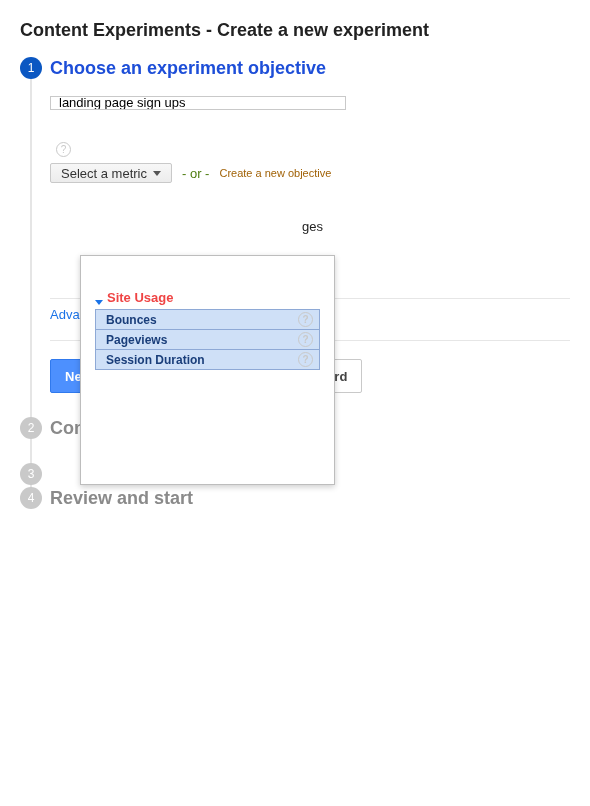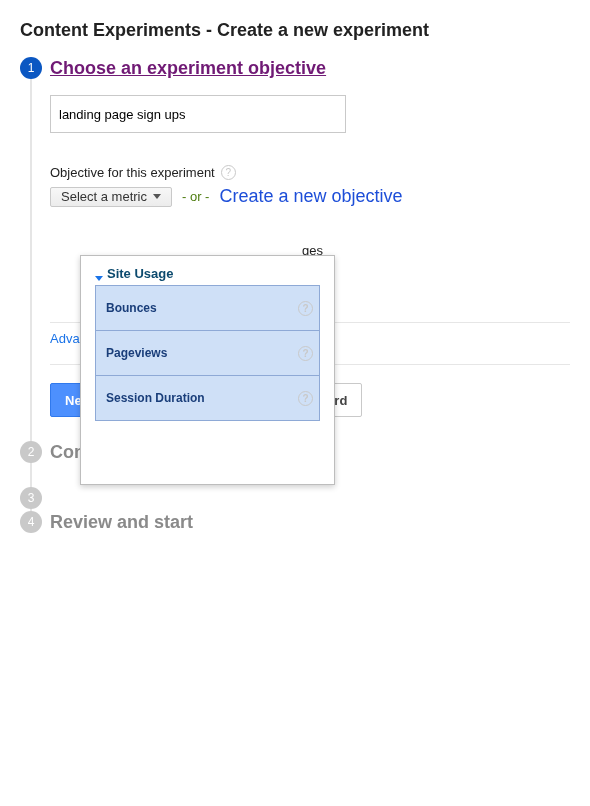--- a/index.html
+++ b/index.html
@@ -49,34 +49,34 @@
     line-height: 22px;
     z-index: 2;
   }
   .step.active .step-num { background: #0b57c2; }
   .step-title {
     font-size: 18px;
     color: #8a8a8a;
     margin: 0;
     line-height: 22px;
   }
-  .step.active .step-title { color: #701a75; text-decoration: underline; }
+  .step.active .step-title { color: #1d4ed8; }
   .step-body {
     padding-top: 16px;
   }
   .field-label {
     font-size: 13px;
     color: #222;
     margin: 10px 0 6px 0;
     display: flex;
     align-items: center;
   }
   .text-input {
     width: 296px;
-    height: 38px;
+    height: 14px;
     border: 1px solid #c9c9c9;
     padding: 4px 8px;
     font-size: 13px;
   }
   .help-circle {
     display: inline-flex;
     align-items: center;
     justify-content: center;
     width: 15px;
     height: 15px;
@@ -107,64 +107,65 @@
     cursor: pointer;
   }
   .caret-down {
     width: 0; height: 0;
     border-left: 4px solid transparent;
     border-right: 4px solid transparent;
     border-top: 5px solid #555;
   }
   .or-sep { color: #4d7c0f; font-size: 13px; }
   .link {
-    color: #1d4ed8;
-    font-size: 18px;
+    color: #a16207;
+    font-size: 11px;
     text-decoration: none;
     cursor: pointer;
   }
   .dropdown-panel {
     position: absolute;
     left: 30px;
     top: 198px;
     width: 255px;
     background: #fff;
     border: 1px solid #bdbdbd;
     box-shadow: 0 2px 6px rgba(0,0,0,0.2);
     padding: 10px 14px 10px 14px;
     z-index: 10;
     min-height: 230px;
   }
   .dd-group-header {
     display: flex;
     align-items: flex-end;
     gap: 4px;
-    color: #0c4a6e;
+    color: #ef4444;
     font-weight: bold;
     font-size: 13px;
     margin-bottom: 4px;
     cursor: pointer;
+    margin-top: 24px;
   }
   .caret-down-sm {
     width: 0; height: 0;
     border-left: 4px solid transparent;
     border-right: 4px solid transparent;
     border-top: 5px solid #1a73e8;
   }
   .dd-items {
     border: 1px solid #8ea9d6;
     border-bottom: none;
   }
   .dd-item {
     display: flex;
     align-items: center;
     justify-content: space-between;
     background: #cfe0f7;
     border-bottom: 1px solid #8ea9d6;
-    height: 45px;
+    height: 20px;
     padding: 0 6px 0 10px;
     color: #1a3e7a;
     font-weight: bold;
     font-size: 12px;
     cursor: pointer;
   }
   .hidden-ges {
     margin: 36px 0 0 252px;
     color: #222;
     font-size: 13px;
@@ -217,21 +218,20 @@
     <div class="step-num">1</div>
     <h2 class="step-title">Choose an experiment objective</h2>
 
     <div class="step-body">
 
       <input class="text-input" type="text" value="landing page sign ups" style="">
 
       <div style="height:22px"></div>
 
       <div class="field-label">
-        <span>Objective for this experiment</span>
         <span class="help-circle">?</span>
       </div>
 
       <div class="objective-row">
         <button class="select-btn">
           <span>Select a metric</span>
           <span class="caret-down"></span>
         </button>
         <span class="or-sep">- or -</span>
         <a class="link">Create a new objective</a>

